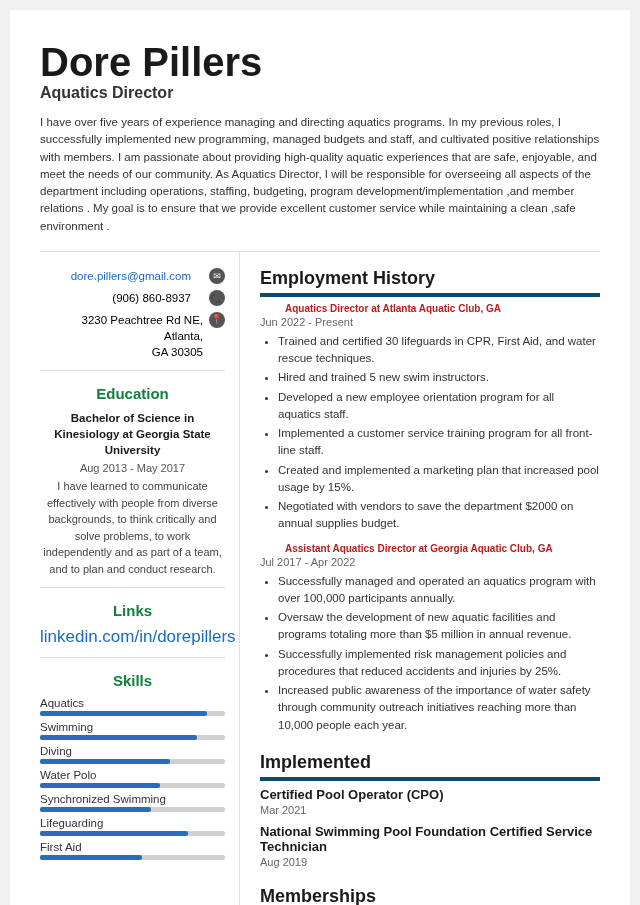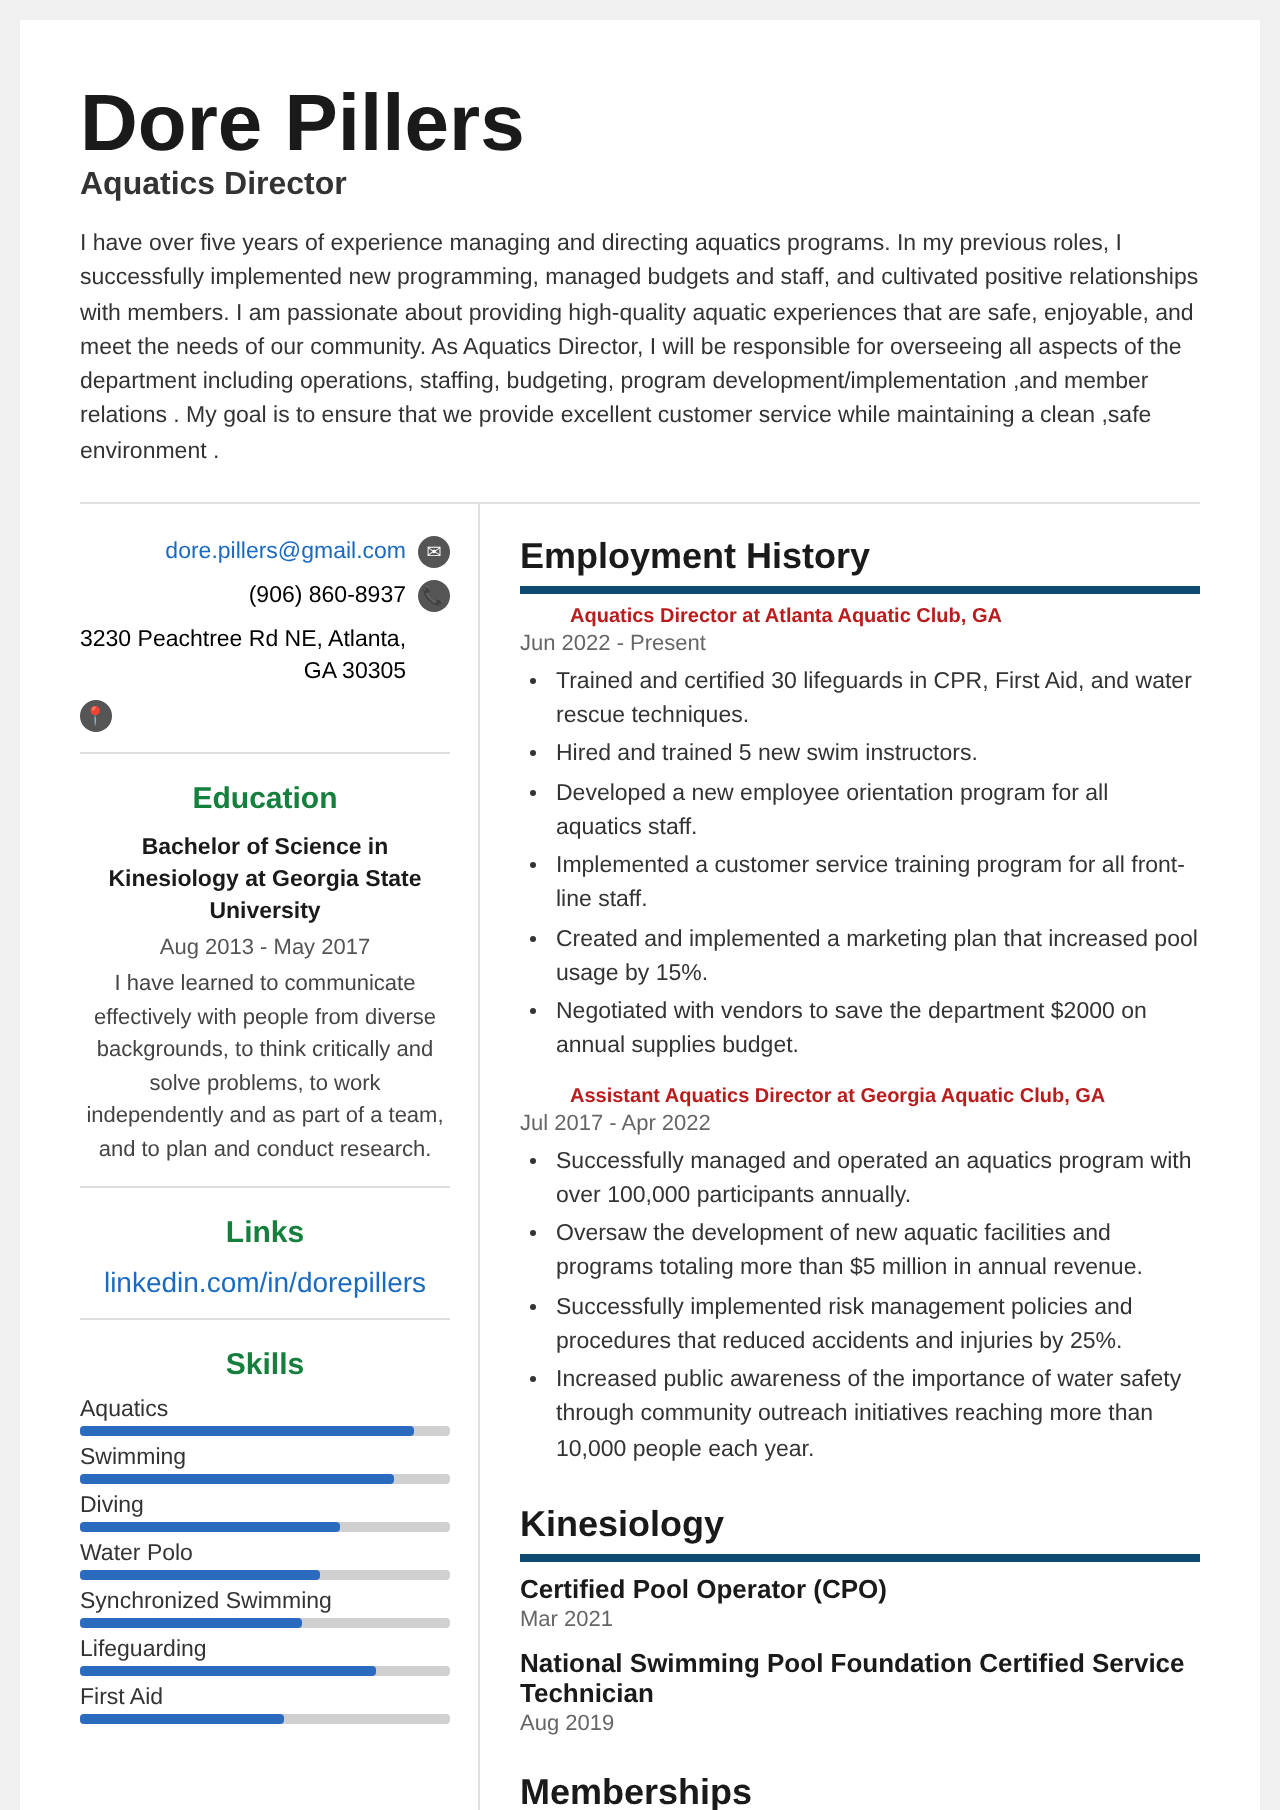--- a/index.html
+++ b/index.html
@@ -48,21 +48,21 @@
     .right-col {
       flex: 1;
       padding: 16px 0 16px 20px;
     }
     .contact-item {
       display: flex;
       align-items: center;
       justify-content: flex-end;
       font-size: 11.5px;
       margin-bottom: 6px;
-      gap: 6px;
+      gap: 18px;
     }
     .contact-item a {
       color: #1a6bbf;
       text-decoration: none;
     }
     .contact-icon {
       width: 16px;
       height: 16px;
       background: #555;
       border-radius: 50%;
@@ -75,21 +75,20 @@
     }
     .contact-address {
       text-align: right;
       font-size: 11.5px;
       line-height: 1.4;
       margin-bottom: 6px;
       display: flex;
       align-items: flex-start;
       justify-content: flex-end;
       gap: 6px;
-      flex-direction: column;
     }
     .left-section-title {
       font-size: 15px;
       font-weight: bold;
       text-align: center;
       margin: 14px 0 8px 0;
       color: #15803d;
     }
     .left-divider {
       border: none;
@@ -110,21 +109,21 @@
       margin: 4px 0;
     }
     .education-desc {
       font-size: 11px;
       text-align: center;
       color: #444;
       line-height: 1.5;
     }
     .links-section a {
       color: #1a6bbf;
-      font-size: 14px;
+      font-size: 17px;
       text-decoration: none;
       display: block;
       text-align: center;
     }
     .skills-section {
       margin-top: 4px;
     }
     .skill-item {
       margin-bottom: 5px;
     }
@@ -319,21 +318,21 @@
                 <li>Successfully managed and operated an aquatics program with over 100,000 participants annually.</li>
                 <li>Oversaw the development of new aquatic facilities and programs totaling more than $5 million in annual revenue.</li>
                 <li>Successfully implemented risk management policies and procedures that reduced accidents and injuries by 25%.</li>
                 <li>Increased public awareness of the importance of water safety through community outreach initiatives reaching more than 10,000 people each year.</li>
               </ul>
   </div>
           </div>
       </div>
 
       <div class="right-section">
-        <div class="section-title">Kinesiology</div>
+        <div class="section-title">Implemented</div>
         <div id="certs-list">
             <div>
     <div class="cert-name">Certified Pool Operator (CPO)</div>
     <div class="cert-date">Mar 2021</div>
   </div>
             <div>
     <div class="cert-name">National Swimming Pool Foundation Certified Service Technician</div>
     <div class="cert-date">Aug 2019</div>
   </div>
           </div>

